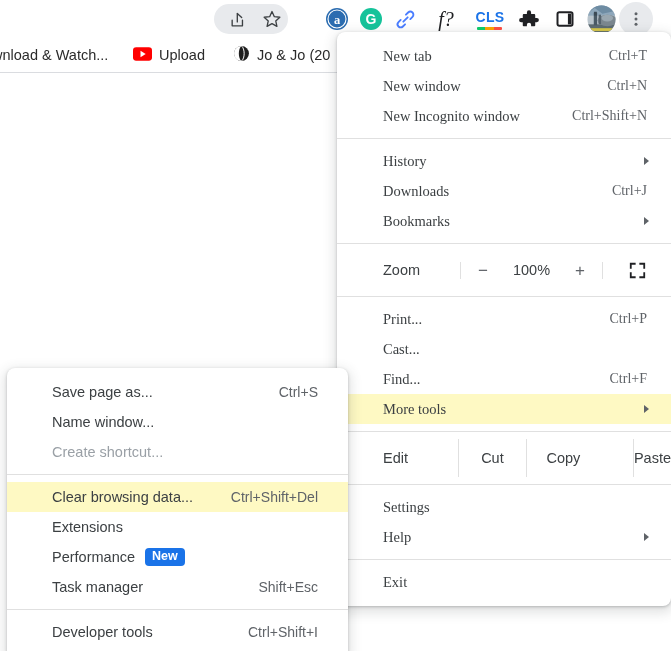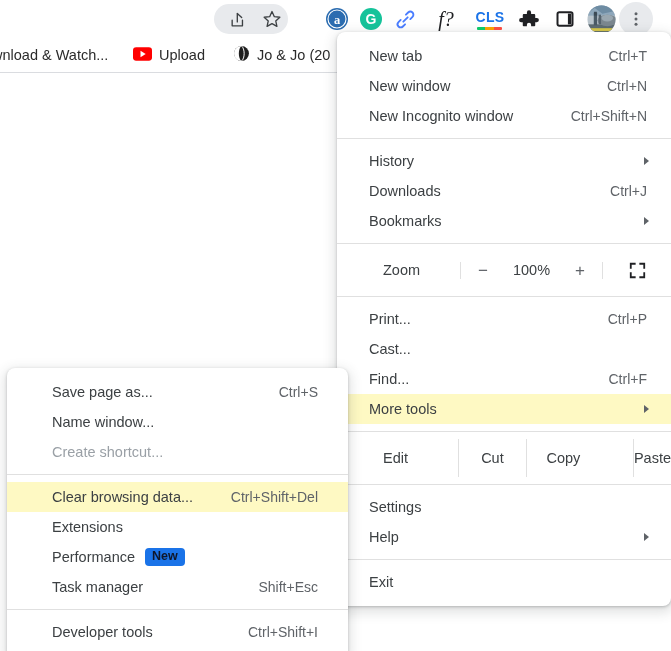--- a/index.html
+++ b/index.html
@@ -118,21 +118,21 @@
     border-top: 4px solid transparent;
     border-bottom: 4px solid transparent;
   }
 
   
   #main-menu {
     left: 337px; top: 32px;
     width: 334px;
     padding: 9px 0 9px 0;
   }
-  #main-menu .mi { padding-left: 32px; }
+  #main-menu .mi { padding-left: 46px; font-family: Liberation Serif, serif; }
   #main-menu .mi .accel { right: 24px; }
   #main-menu .arrow { right: 22px; top: 11px; }
 
   
   #zoom-row {
     height: 38px;
     display: flex;
     align-items: center;
     font-size: 14.5px;
     color: #3c4043;
@@ -200,21 +200,21 @@
     left: 7px; top: 368px;
     width: 341px;
     padding: 9px 0 11px 0;
   }
   #more-tools-menu .mi { padding-left: 45px; }
   #more-tools-menu .mi .accel { right: 30px; }
   .badge {
     display: inline-block;
     margin-left: 10px;
     background: #1a73e8;
-    color: #0f172a;
+    color: #ffffff;
     font-size: 12.5px;
     font-weight: bold;
     border-radius: 4px;
     padding: 2px 7px 3px 7px;
     line-height: 1;
   }
 </style>
 </head>
 <body>
 

